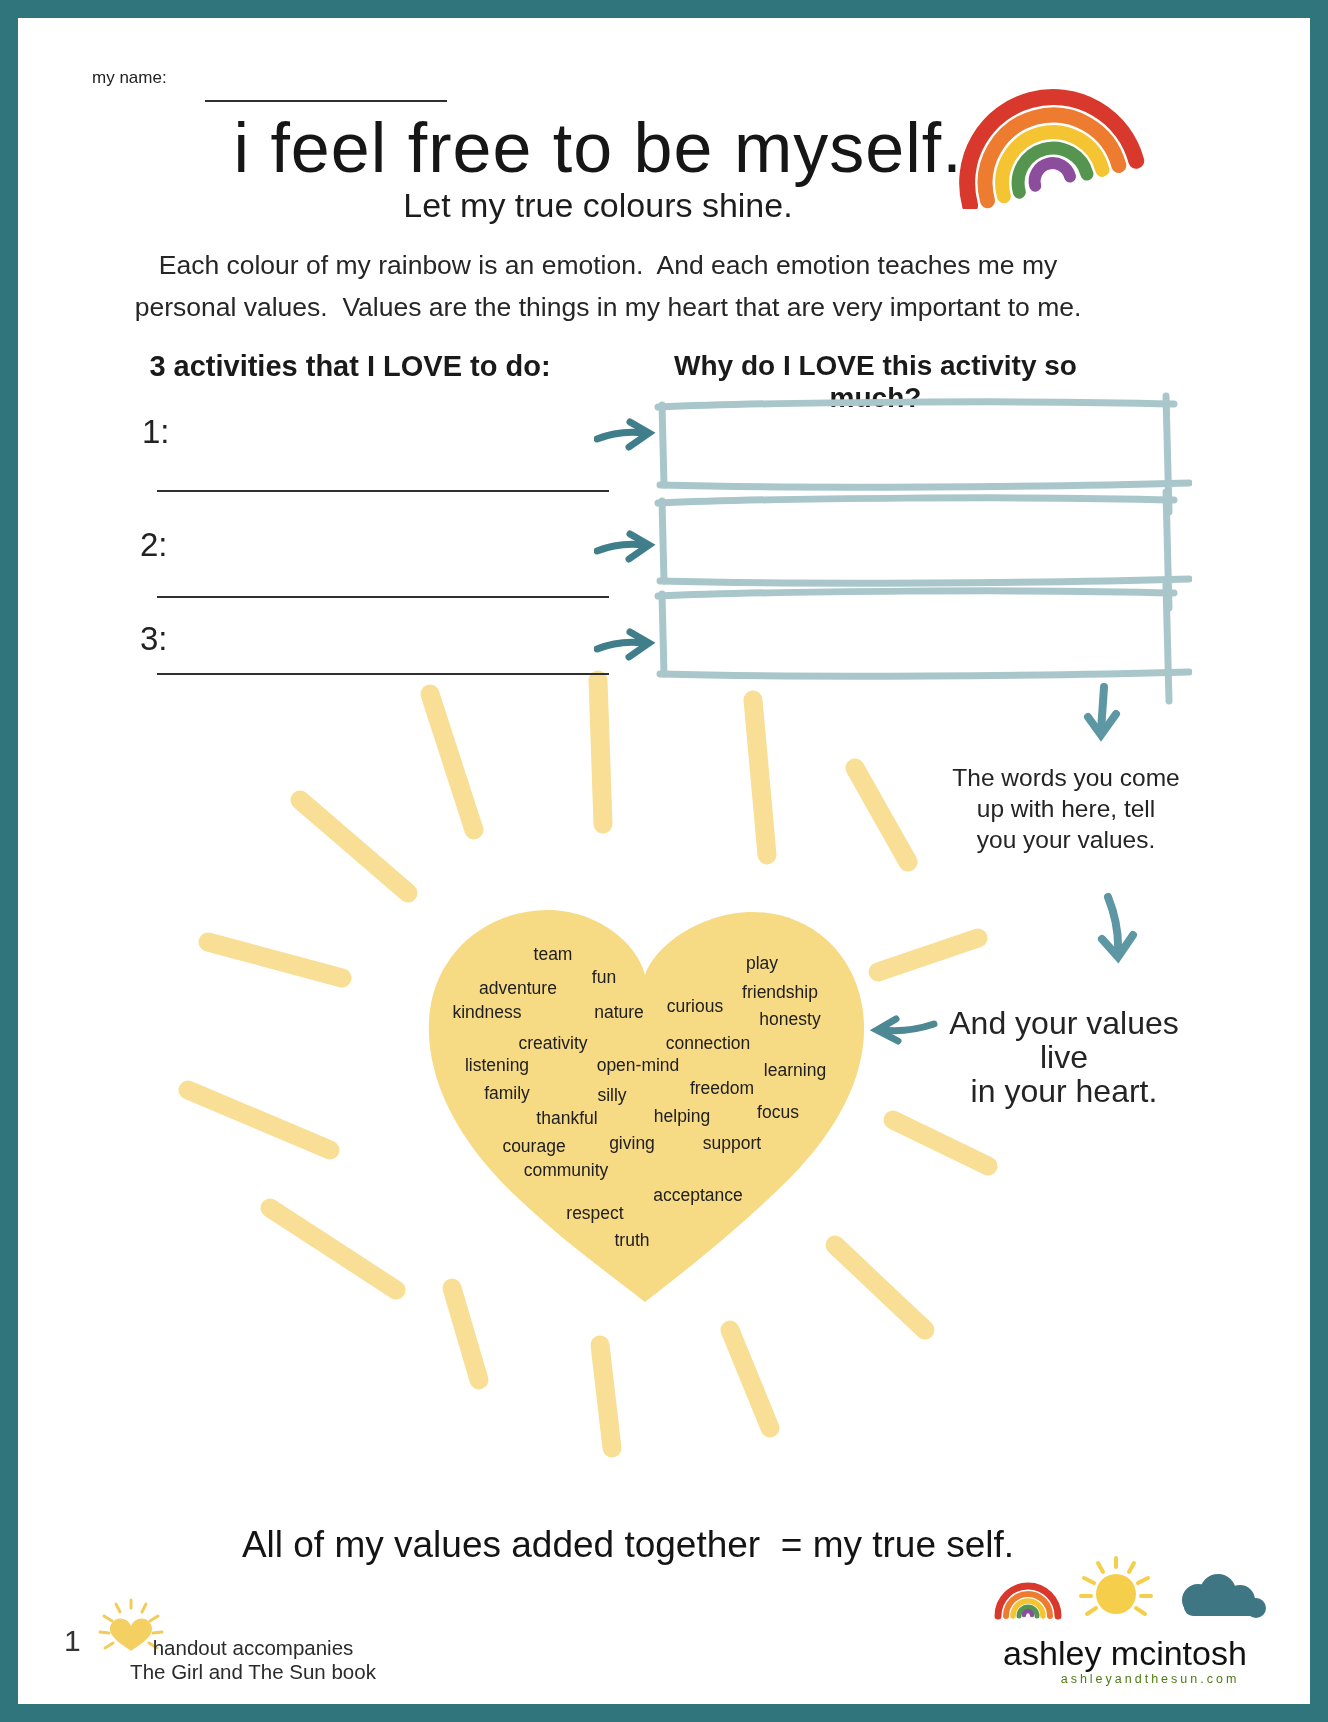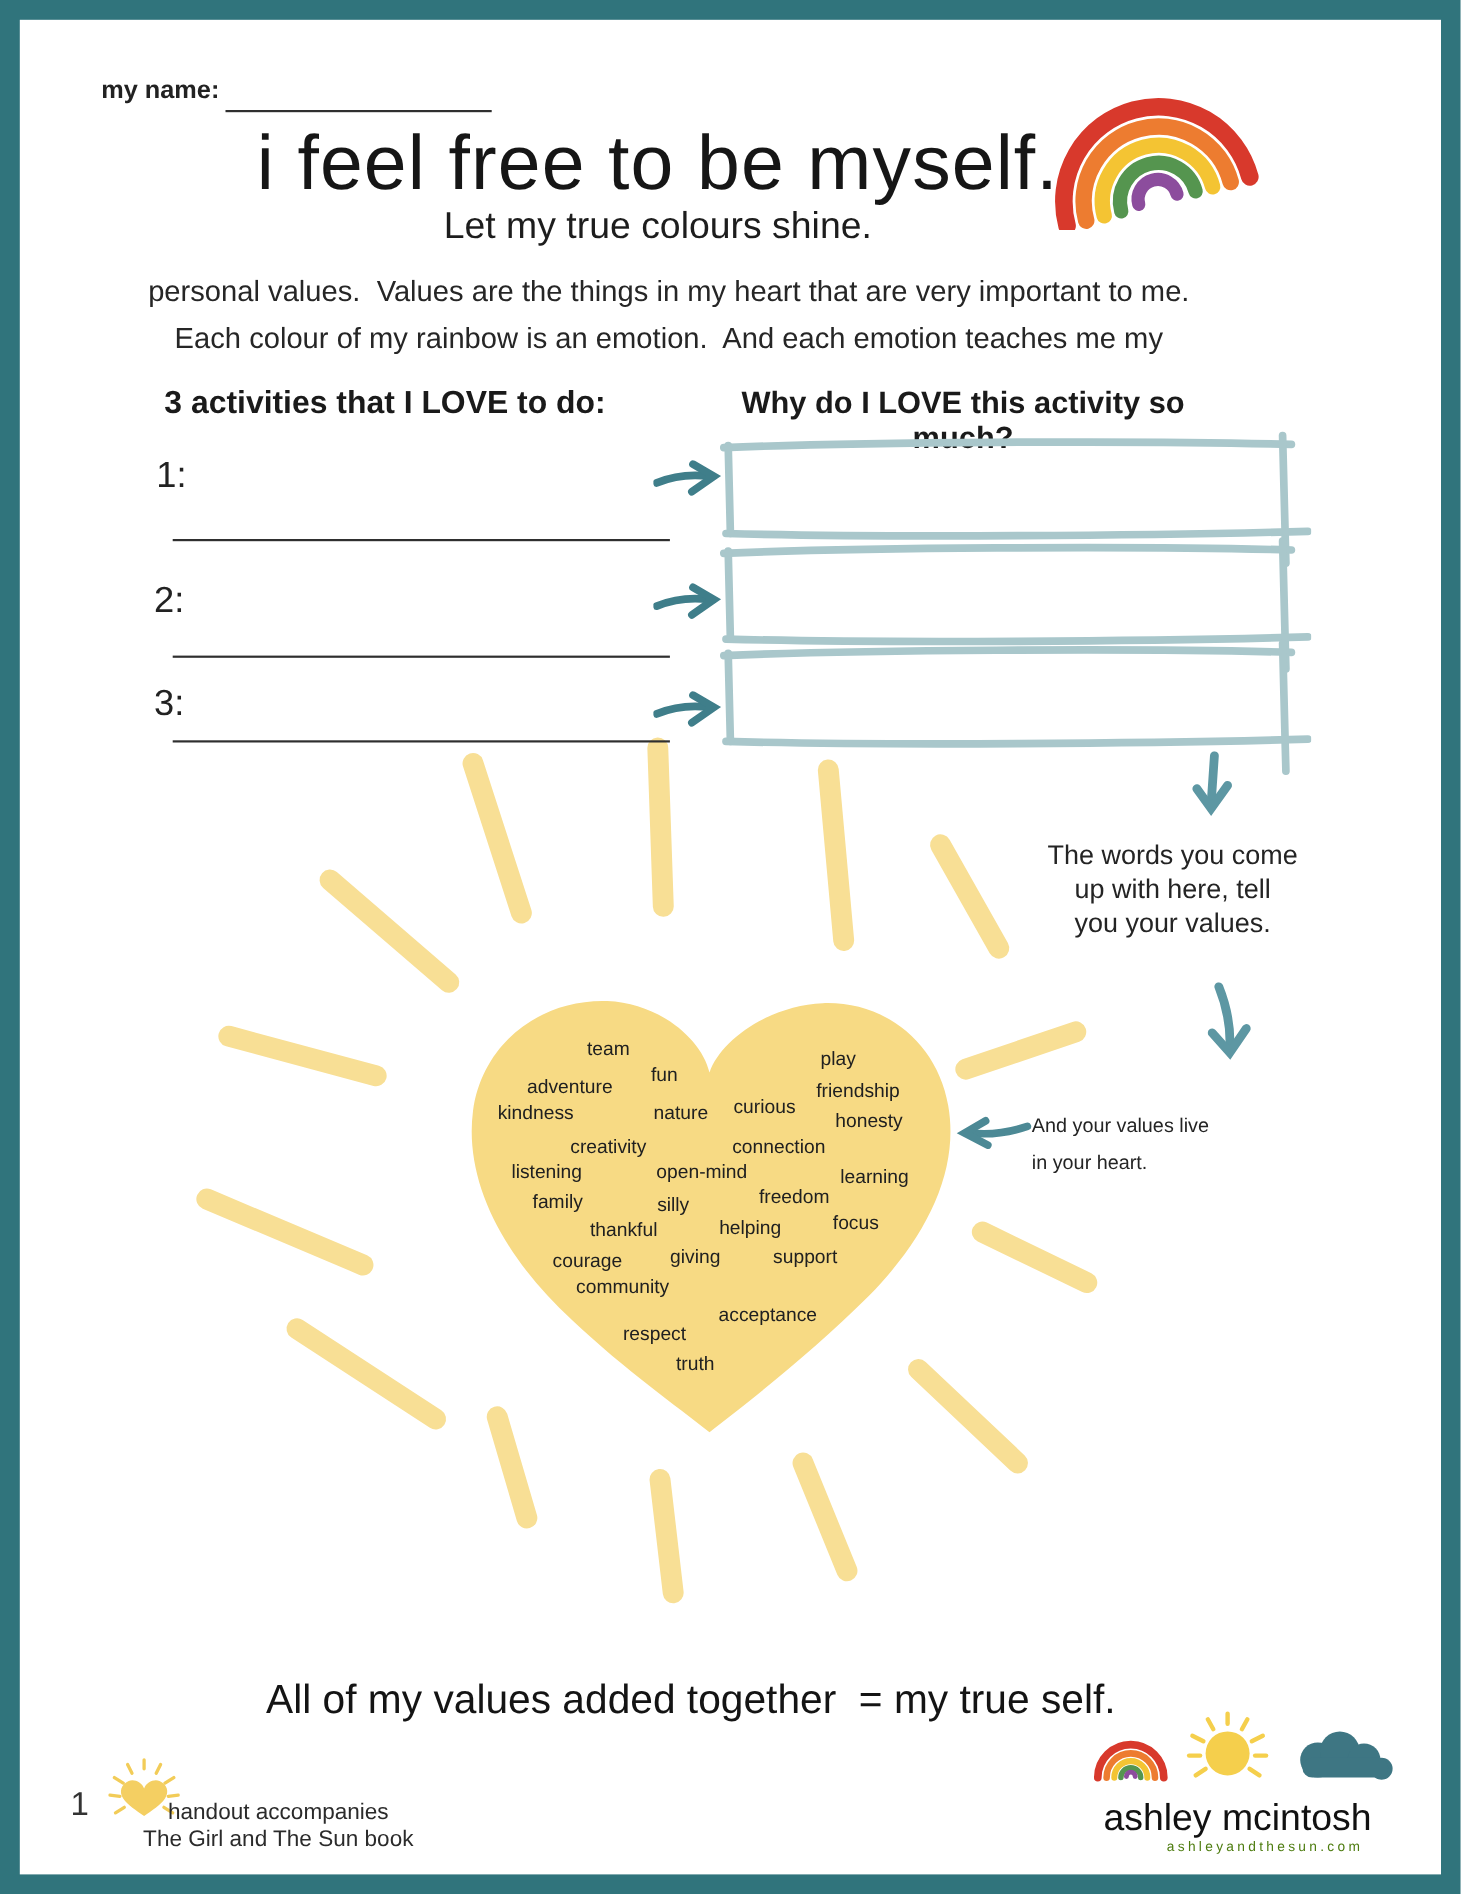--- a/index.html
+++ b/index.html
@@ -2,21 +2,21 @@
 <html><head>
 <meta charset="utf-8">
 <style>
   html,body{margin:0;padding:0;background:#e8e8e8;}
   .page{position:relative;width:1328px;height:1722px;margin:0 auto;background:#ffffff;overflow:hidden;
         font-family:"Liberation Sans",sans-serif;color:#1d1d1d;}
   .frame{position:absolute;inset:0;border:18px solid #30747c;pointer-events:none;z-index:40;}
   .abs{position:absolute;}
   .pre{white-space:pre;}
   
-  .name-label{left:92px;top:68px;font-size:23px;color:#222;font-weight:bold;}
+  .name-label{left:92px;top:68px;font-size:17px;color:#222;}
   .name-line{left:205px;top:100px;width:242px;height:0;border-top:2px solid #2f2f2f;}
   .title{left:18px;top:108px;width:1160px;text-align:center;font-size:70px;font-weight:500;letter-spacing:1px;color:#161616;}
   .subtitle{left:18px;top:186px;width:1160px;text-align:center;font-size:34px;font-weight:500;}
   .intro{left:18px;top:244px;width:1180px;text-align:center;font-size:26.5px;color:#262626;}
   .intro-line{line-height:42px;}
   
   .hdr-left{left:120px;top:350px;width:460px;text-align:center;font-size:29px;font-weight:600;color:#1a1a1a;}
   .hdr-right{left:648px;top:350px;width:455px;text-align:center;font-size:28px;font-weight:600;color:#1a1a1a;}
   
   .row-label{font-size:33px;font-weight:500;color:#222;}
@@ -28,21 +28,21 @@
   .wl2{left:157px;top:596px;}
   .wl3{left:157px;top:673px;}
   .arrow-right{left:594px;width:64px;height:36px;}
   .ar1{top:418px;} .ar2{top:530px;} .ar3{top:628px;}
   .why-box{left:652px;width:540px;height:130px;}
   .wb1{top:390px;} .wb2{top:486px;} .wb3{top:579px;}
   
   .down-arrow-1{left:1082px;top:683px;width:42px;height:64px;}
   .note1{left:940px;top:762px;width:252px;text-align:center;font-size:24.5px;color:#242424;line-height:31px;}
   .down-arrow-2{left:1092px;top:893px;width:48px;height:76px;}
-  .note2{left:938px;top:1006px;width:252px;text-align:left;font-size:18px;color:#242424;line-height:34px;}
+  .note2{left:938px;top:1006px;width:252px;text-align:center;font-size:32px;color:#242424;line-height:34px;}
   .left-arrow{left:868px;top:1014px;width:70px;height:32px;}
   
   .sun-layer{left:0;top:0;width:1268px;height:1722px;pointer-events:none;}
   .hw{position:absolute;transform:translate(-50%,-50%);font-size:17.5px;color:#202020;white-space:nowrap;}
   
   .summary{left:18px;top:1524px;width:1220px;text-align:center;font-size:37px;font-weight:500;color:#141414;}
   
   .page-num{left:64px;top:1624px;font-size:30px;color:#333;}
   .credit{left:128px;top:1636px;width:250px;text-align:center;font-size:20.5px;color:#2b2b2b;line-height:24px;}
   .sunheart-icon{left:96px;top:1596px;width:70px;height:70px;}
@@ -128,22 +128,22 @@
         <path d="M17 140 A 86 86 0 0 1 189 140" stroke="#d8392c" stroke-width="16"></path>
         <path d="M35 140 A 68 68 0 0 1 171 140" stroke="#ed7c30" stroke-width="15"></path>
         <path d="M52 140 A 51 51 0 0 1 154 140" stroke="#f4c433" stroke-width="14"></path>
         <path d="M68 140 A 35 35 0 0 1 138 140" stroke="#55954f" stroke-width="13"></path>
         <path d="M85 138 A 18 18 0 0 1 121 138" stroke="#8c4d9d" stroke-width="12"></path>
       </g>
     </svg>
   </div>
 
   <div class="abs intro">
+    <div class="intro-line pre">Each colour of my rainbow is an emotion.  And each emotion teaches me my</div>
     <div class="intro-line pre">personal values.  Values are the things in my heart that are very important to me.</div>
-    <div class="intro-line pre">Each colour of my rainbow is an emotion.  And each emotion teaches me my</div>
   </div>
 
   <div class="abs hdr-left">3 activities that I LOVE to do:</div>
   <div class="abs hdr-right">Why do I LOVE this activity so much?</div>
 
   <span class="abs row-label rl1">1:</span>
   <span class="abs row-label rl2">2:</span>
   <span class="abs row-label rl3">3:</span>
 
   <div class="abs write-line wl1"></div>

